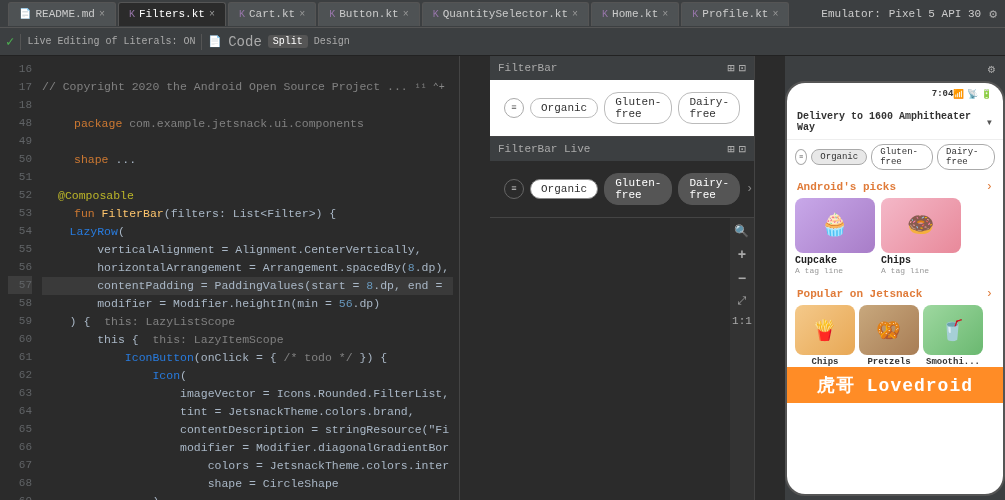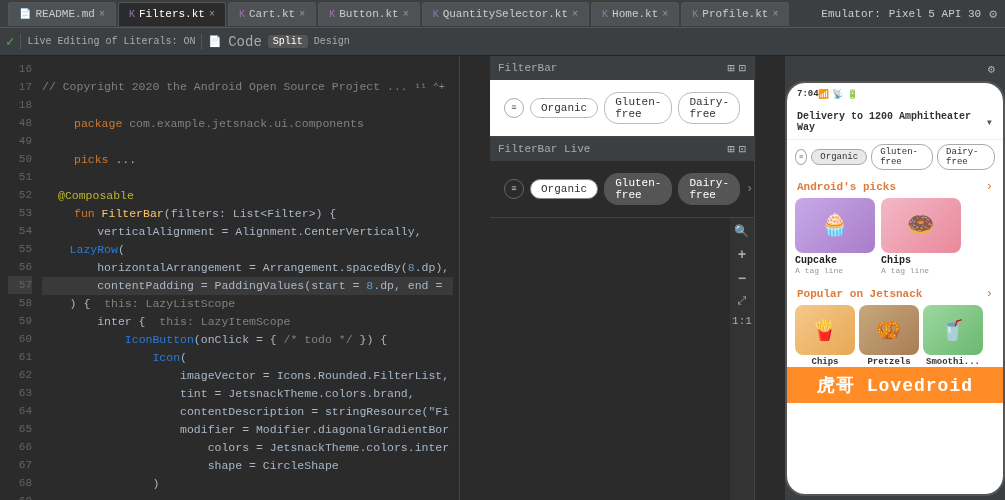--- a/index.html
+++ b/index.html
@@ -205,21 +205,21 @@
       border: 2px solid #555;
       display: flex;
       flex-direction: column;
       margin-top: 2px;
     }
     .phone-status-bar {
       height: 22px;
       background: #fff;
       display: flex;
       align-items: center;
-      justify-content: flex-start;
+      justify-content: flex-end;
       padding: 0 10px;
       font-size: 9px;
       color: #333;
       flex-shrink: 0;
     }
     .phone-content {
       flex: 1;
       background: #fff;
       overflow: hidden;
       display: flex;
@@ -466,30 +466,31 @@
       <div>68</div>
       <div>69</div>
 
     </div>
     <div class="code-content">
       <div class="code-line">&nbsp;</div>
       <div class="code-line"><span class="kw-gray">// Copyright 2020 the Android Open Source Project ... </span><span style="color:#888;font-size:10px;">¹¹ ⌃+</span></div>
       <div class="code-line">&nbsp;</div>
       <div class="code-line"><span class="kw-orange">package</span><span class="kw-gray"> com.example.jetsnack.ui.components</span></div>
       <div class="code-line">&nbsp;</div>
-      <div class="code-line"><span class="kw-orange">picks</span><span style="color:#a9b7c6;"> ...</span></div>
+      <div class="code-line"><span class="kw-orange">shape</span><span style="color:#a9b7c6;"> ...</span></div>
       <div class="code-line">&nbsp;</div>
       <div class="code-line"><span class="kw-annotation">@Composable</span></div>
       <div class="code-line"><span class="kw-orange">fun </span><span class="kw-yellow">FilterBar</span><span style="color:#a9b7c6;">(filters: List&lt;Filter&gt;) {</span></div>
+      <div class="code-line"><span style="color:#a9b7c6;">    </span><span class="kw-cyan">LazyRow</span><span style="color:#a9b7c6;">(</span></div>
       <div class="code-line"><span style="color:#a9b7c6;">        verticalAlignment = Alignment.CenterVertically,</span></div>
-      <div class="code-line"><span style="color:#a9b7c6;">    </span><span class="kw-cyan">LazyRow</span><span style="color:#a9b7c6;">(</span></div>
       <div class="code-line"><span style="color:#a9b7c6;">        horizontalArrangement = Arrangement.spacedBy(</span><span class="kw-number">8</span><span style="color:#a9b7c6;">.dp),</span></div>
       <div class="code-line" style="background:#3a3a3a;"><span style="color:#a9b7c6;">        contentPadding = PaddingValues(start = </span><span class="kw-number">8</span><span style="color:#a9b7c6;">.dp, end =</span></div>
+      <div class="code-line"><span style="color:#a9b7c6;">        modifier = Modifier.heightIn(min = </span><span class="kw-number">56</span><span style="color:#a9b7c6;">.dp)</span></div>
       <div class="code-line"><span style="color:#a9b7c6;">    ) {  </span><span class="kw-gray">this: LazyListScope</span></div>
-      <div class="code-line"><span style="color:#a9b7c6;">        inter {  </span><span class="kw-gray">this: LazyItemScope</span></div>
+      <div class="code-line"><span style="color:#a9b7c6;">        this {  </span><span class="kw-gray">this: LazyItemScope</span></div>
       <div class="code-line"><span style="color:#a9b7c6;">            </span><span class="kw-cyan">IconButton</span><span style="color:#a9b7c6;">(onClick = { </span><span class="kw-gray">/* todo */</span><span style="color:#a9b7c6;"> }) {</span></div>
       <div class="code-line"><span style="color:#a9b7c6;">                </span><span class="kw-cyan">Icon</span><span style="color:#a9b7c6;">(</span></div>
       <div class="code-line"><span style="color:#a9b7c6;">                    imageVector = Icons.Rounded.FilterList,</span></div>
       <div class="code-line"><span style="color:#a9b7c6;">                    tint = JetsnackTheme.colors.brand,</span></div>
       <div class="code-line"><span style="color:#a9b7c6;">                    contentDescription = stringResource("Fi</span></div>
       <div class="code-line"><span style="color:#a9b7c6;">                    modifier = Modifier.diagonalGradientBor</span></div>
       <div class="code-line"><span style="color:#a9b7c6;">                        colors = JetsnackTheme.colors.inter</span></div>
       <div class="code-line"><span style="color:#a9b7c6;">                        shape = CircleShape</span></div>
       <div class="code-line"><span style="color:#a9b7c6;">                )</span></div>
 
@@ -565,21 +566,21 @@
         <div style="display:flex;gap:3px;align-items:center;">
           <span style="font-size:9px;">📶</span>
           <span style="font-size:9px;">📡</span>
           <span style="font-size:9px;">🔋</span>
         </div>
       </div>
 
       <div class="phone-content">
 
         <div class="delivery-bar">
-          <span class="delivery-text">Delivery to 1200 Amphitheater Way</span>
+          <span class="delivery-text">Delivery to 1600 Amphitheater Way</span>
           <span class="delivery-arrow">▾</span>
         </div>
 
         <div class="filter-chips-row">
           <div style="width:16px;height:16px;border:1px solid #aaa;border-radius:50%;display:flex;align-items:center;justify-content:center;">
             <span style="font-size:7px;color:#555;">≡</span>
           </div>
           <div class="phone-chip selected">Organic</div>
           <div class="phone-chip">Gluten-free</div>
           <div class="phone-chip">Dairy-free</div>

